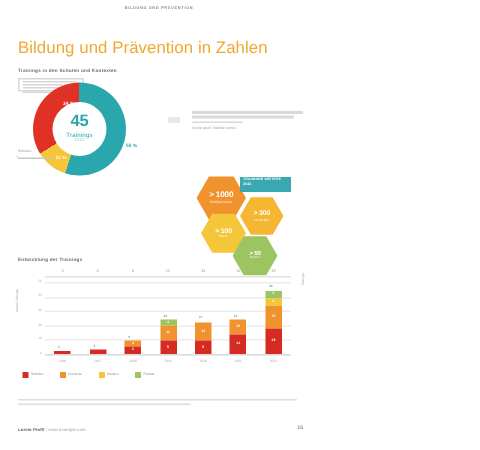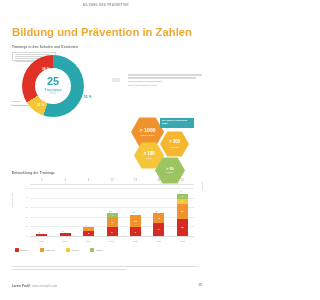--- a/index.html
+++ b/index.html
@@ -18,21 +18,21 @@
     text-align:center;
     font-size:2.6px;letter-spacing:.45px;
     color:#8c8c8c;font-weight:bold;
     text-transform:uppercase;
     white-space:nowrap;
   }
 
   
   .title{
     position:absolute;left:12px;top:26px;
-    font-size:11.2px;font-weight:bold;
+    font-size:11.2px;font-weight:normal;
     color:#f0a830;
     letter-spacing:.05px;
     white-space:nowrap;
   }
 
   
   .sub-label{
     position:absolute;left:12px;top:45px;
     font-size:3.1px;font-weight:bold;color:#6b6b6b;
     letter-spacing:.18px;white-space:nowrap;
@@ -184,21 +184,21 @@
     <i class="legend-line" style="width:90%"></i>
     <i class="legend-line" style="width:70%"></i>
     <i class="legend-line" style="width:80%"></i>
     <i class="legend-line" style="width:55%"></i>
   </div>
 
   <div class="donut-wrap">
     <div class="donut" style="background:conic-gradient(#2aa6ad 0deg 198deg, #f5c63a 198deg 238deg, #e03127 238deg 360deg);"></div>
     <div class="donut-hole"></div>
     <div class="donut-center">
-      <div class="donut-num">25</div>
+      <div class="donut-num">45</div>
       <div class="donut-cap">Trainings</div>
       <div class="donut-year">2022</div>
     </div>
     <div class="seg-pct pct-red">34 %</div>
     <div class="seg-pct pct-teal">55 %</div>
     <div class="seg-pct pct-yellow">11 %</div>
   </div>
 
   <div class="leader" style="left:12px;top:105px;width:22px;"></div>
   <div class="leader-dot" style="left:11px;top:104px;"></div>

